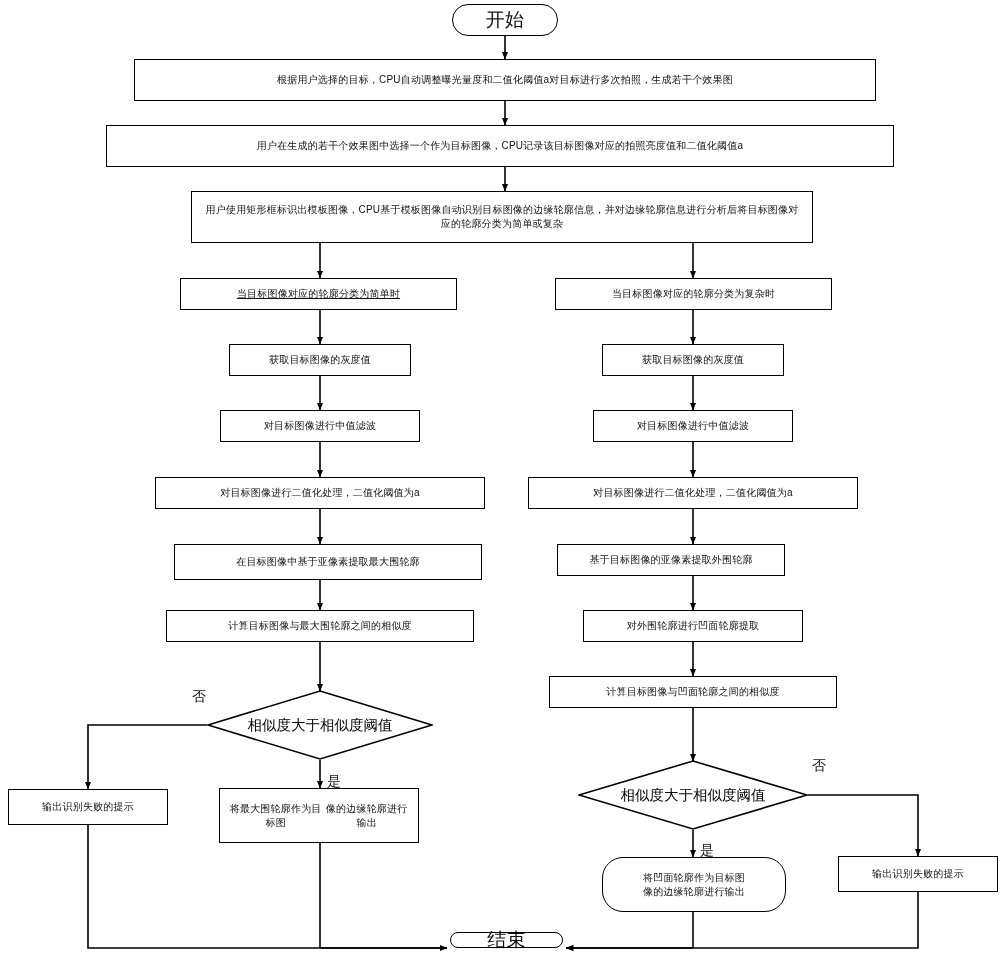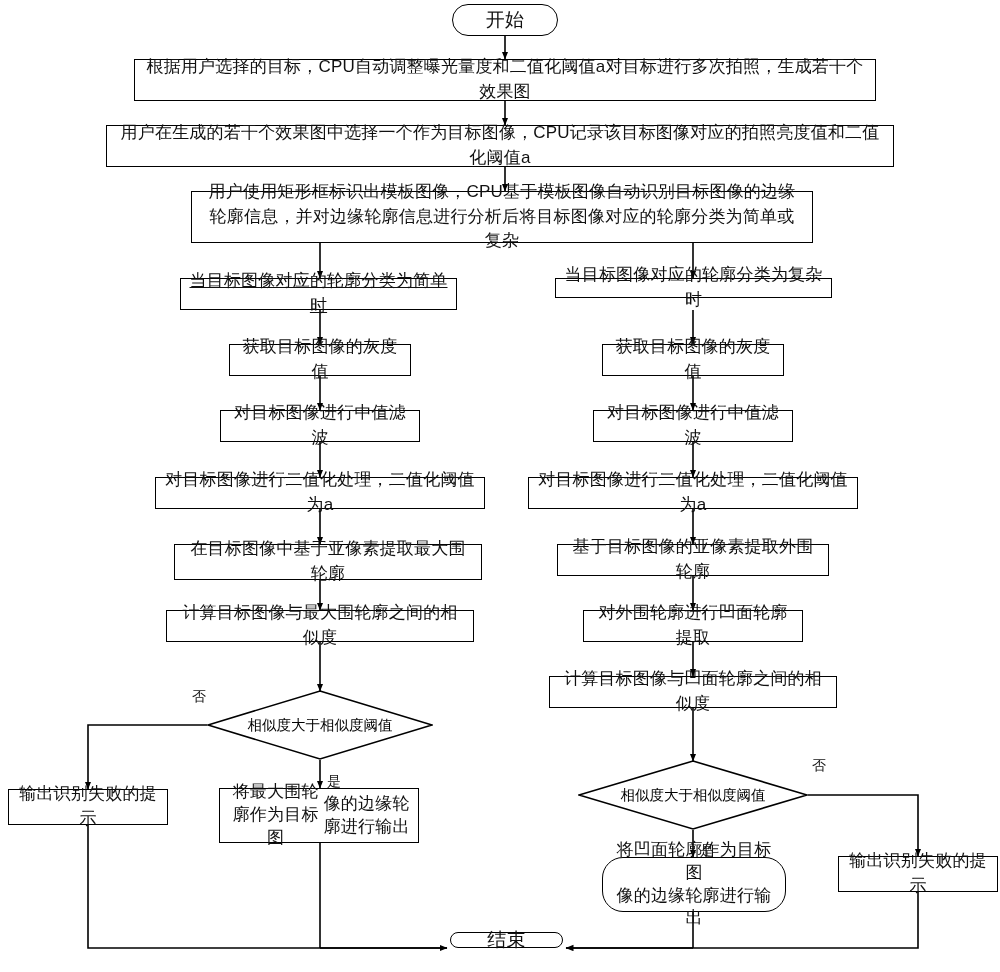--- a/index.html
+++ b/index.html
@@ -27,21 +27,21 @@
   .node {
     position: absolute;
     box-sizing: border-box;
     border: 1px solid #000000;
     background: #ffffff;
     display: flex;
     align-items: center;
     justify-content: center;
     text-align: center;
     color: #111111;
-    font-size: 17px;
+    font-size: 10px;
     line-height: 1.45;
     letter-spacing: 0.2px;
     padding: 2px 8px;
     z-index: 3;
   }
   .node.terminal {
     border-radius: 999px;
     font-size: 19px;
     font-family: Liberation Serif, serif;
   }
@@ -154,21 +154,21 @@
   </div>
 
   <div class="node" style="left:191px; top:191px; width:622px; height:52px; padding:4px 10px;">
     <span>用户使用矩形框标识出模板图像，CPU基于模板图像自动识别目标图像的边缘轮廓信息，并对边缘轮廓信息进行分析后将目标图像对应的轮廓分类为简单或复杂</span>
   </div>
 
   <div class="node" style="left:180px; top:278px; width:277px; height:32px;text-decoration:underline;">
     <span>当目标图像对应的轮廓分类为简单时</span>
   </div>
 
-  <div class="node" style="left:555px; top:278px; width:277px; height:20px;">
+  <div class="node" style="left:555px; top:278px; width:277px; height:32px;">
     <span>当目标图像对应的轮廓分类为复杂时</span>
   </div>
 
   <div class="node" style="left:229px; top:344px; width:182px; height:32px;">
     <span>获取目标图像的灰度值</span>
   </div>
 
   <div class="node" style="left:602px; top:344px; width:182px; height:32px;">
     <span>获取目标图像的灰度值</span>
   </div>
@@ -186,21 +186,21 @@
   </div>
 
   <div class="node" style="left:528px; top:477px; width:330px; height:32px;">
     <span>对目标图像进行二值化处理，二值化阈值为a</span>
   </div>
 
   <div class="node" style="left:174px; top:544px; width:308px; height:36px;">
     <span>在目标图像中基于亚像素提取最大围轮廓</span>
   </div>
 
-  <div class="node" style="left:557px; top:544px; width:272px; height:32px;">
+  <div class="node" style="left:557px; top:544px; width:228px; height:32px;">
     <span>基于目标图像的亚像素提取外围轮廓</span>
   </div>
 
   <div class="node" style="left:166px; top:610px; width:308px; height:32px;">
     <span>计算目标图像与最大围轮廓之间的相似度</span>
   </div>
 
   <div class="node" style="left:583px; top:610px; width:220px; height:32px;">
     <span>对外围轮廓进行凹面轮廓提取</span>
   </div>

